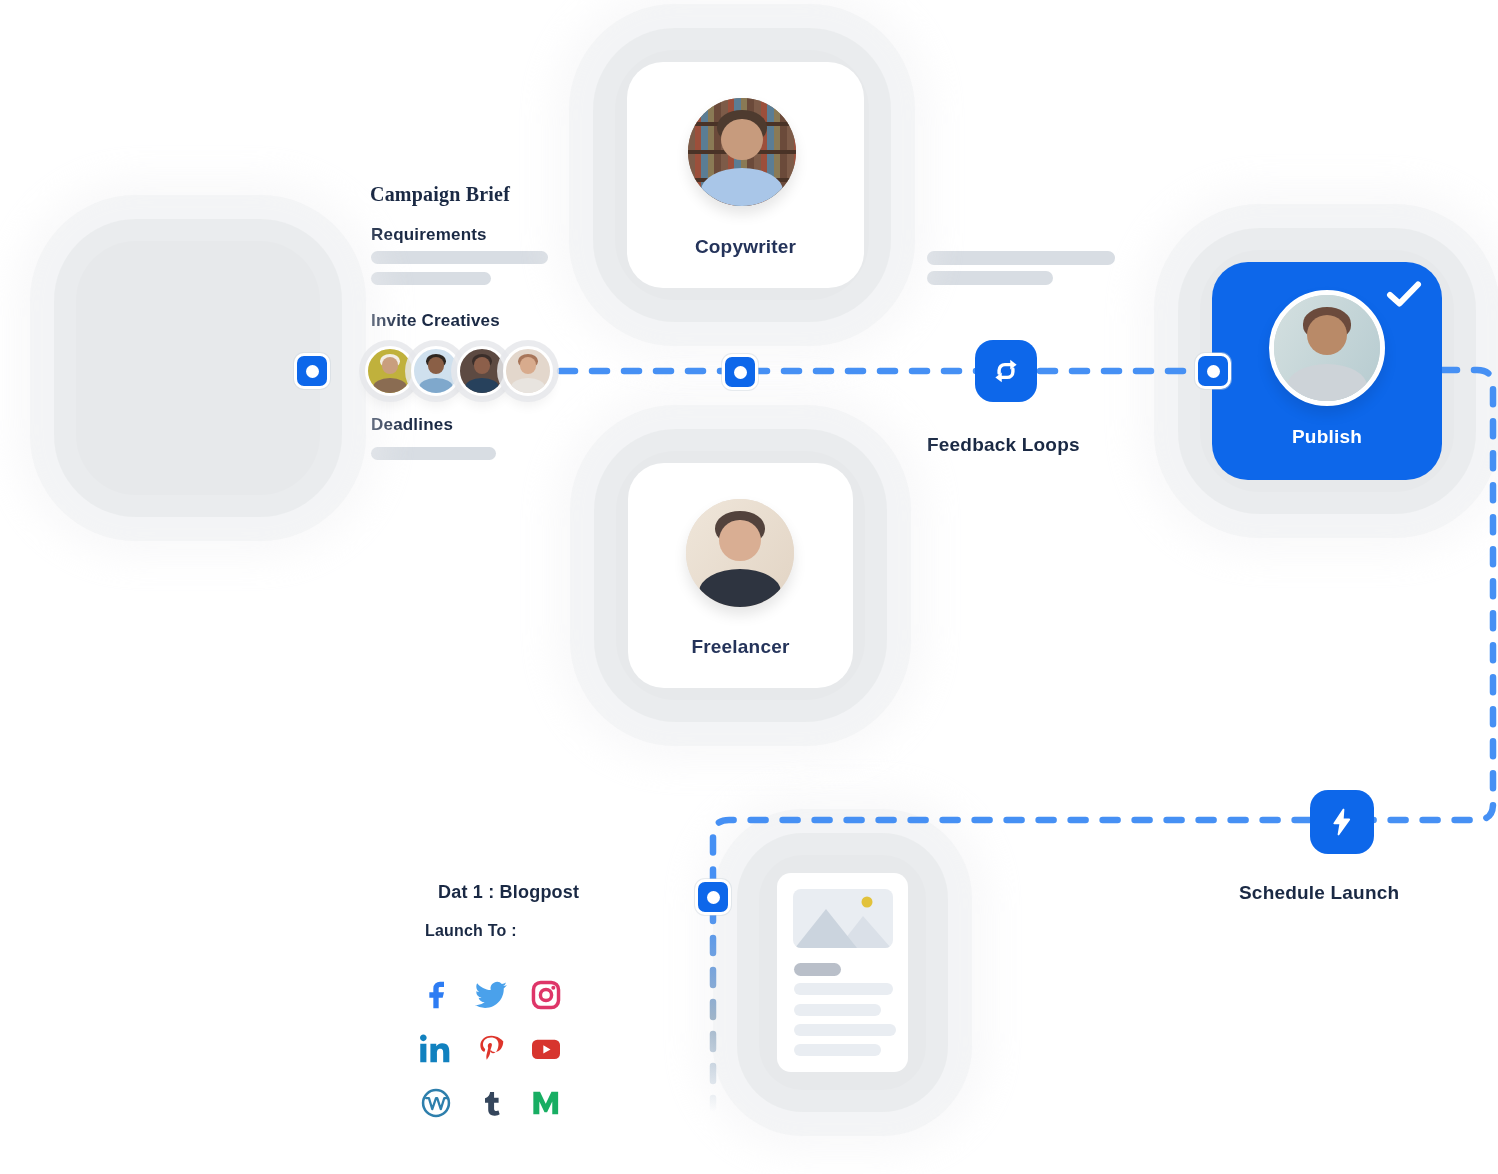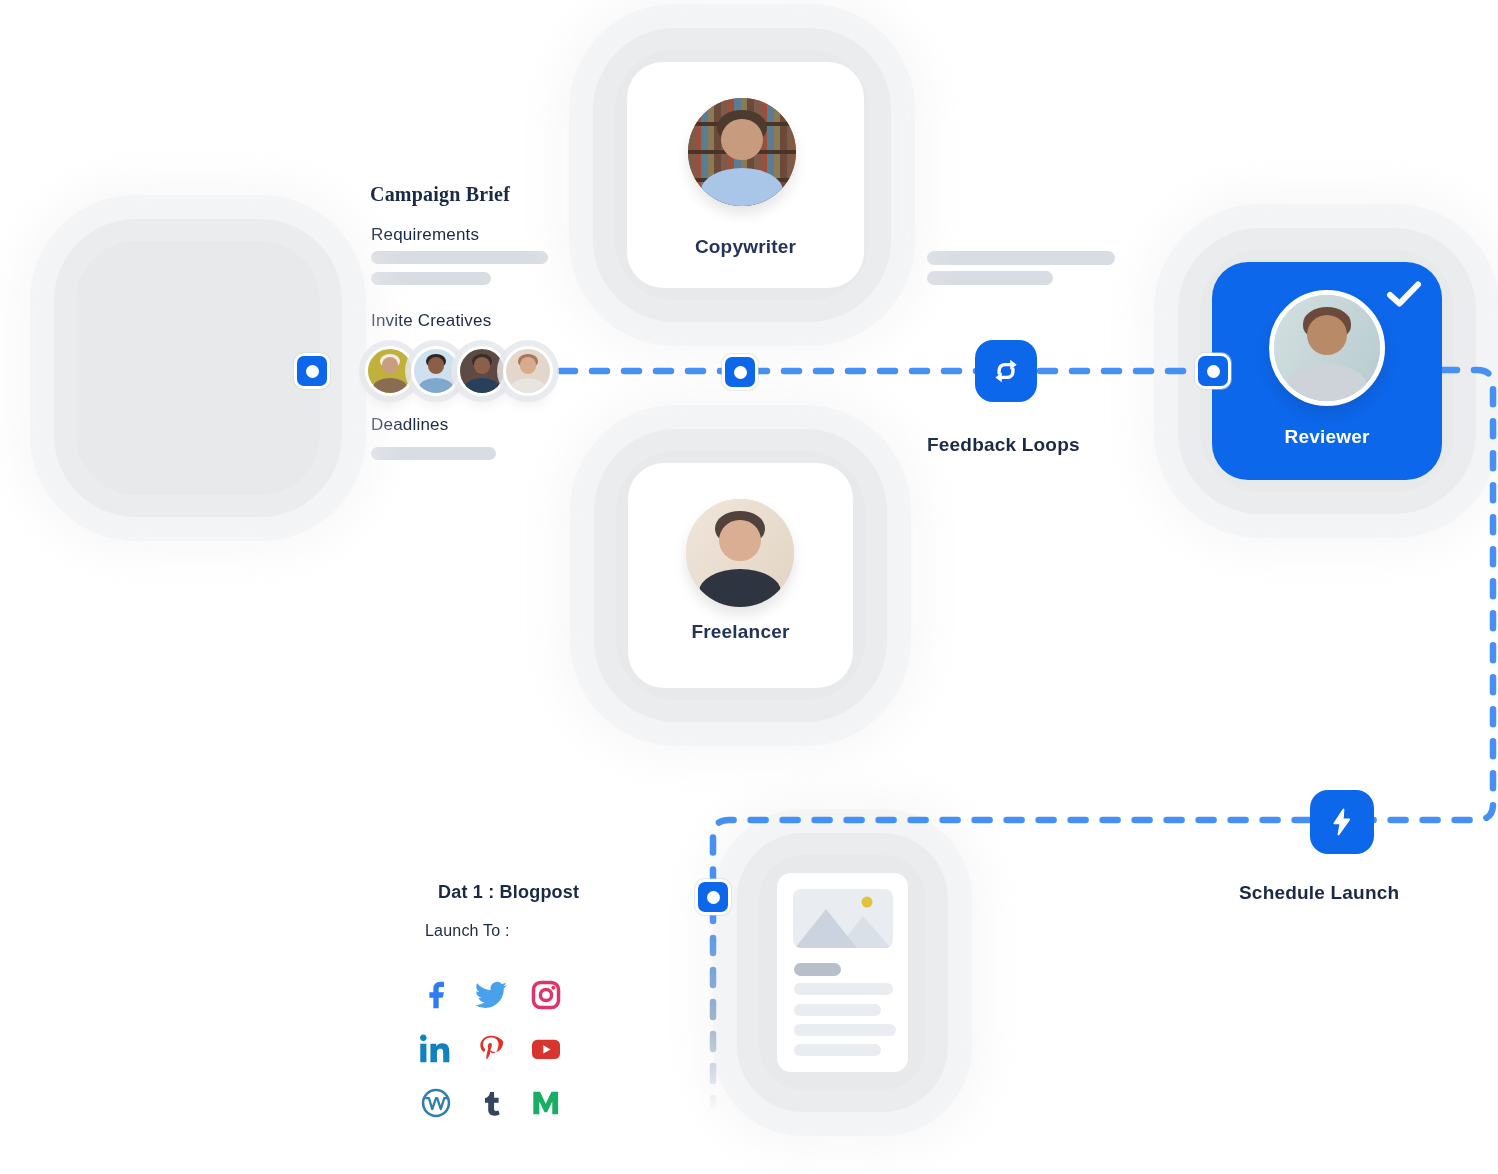--- a/index.html
+++ b/index.html
@@ -42,21 +42,21 @@
   
   .node{position:absolute;z-index:6;width:30px;height:30px;background:#0D67EA;border:3px solid #fff;
         border-radius:10px;display:flex;align-items:center;justify-content:center;
         box-shadow:0 0 0 1px rgba(205,212,220,.45);}
   .node::after{content:"";width:13px;height:13px;border-radius:50%;background:#fff;}
   .flow-icon{position:absolute;z-index:6;background:#0D67EA;border-radius:18px;
              display:flex;align-items:center;justify-content:center;}
 
   
   .h1{position:absolute;font-size:20px;font-weight:800;letter-spacing:.2px;white-space:nowrap;}
-  .h2{position:absolute;font-size:17px;font-weight:400;letter-spacing:.2px;white-space:nowrap;}
+  .h2{position:absolute;font-size:17px;font-weight:700;letter-spacing:.2px;white-space:nowrap;}
   .bar{position:absolute;background:#D8DDE3;border-radius:7px;}
 
   
   .mini{width:44px;height:44px;border:3px solid #fff;z-index:5;
         box-shadow:0 0 0 6px rgba(230,232,235,.85),0 10px 12px rgba(0,0,0,.06);}
 
   
   #doc-card{position:absolute;z-index:4;left:777px;top:873px;width:131px;height:199px;
             background:#fff;border-radius:14px;}
   #doc-card .img{position:absolute;left:16px;top:16px;width:100px;height:59px;border-radius:8px;
@@ -107,33 +107,33 @@
       </div>
     <div class="role-label" style="bottom:30px;">Copywriter</div>
   </div>
 
   <div class="role-card" style="left:628px;top:463px;width:225px;height:225px;">
     <div class="photo" style="left: 58px; top: 36px; width: 108px; height: 108px; --bg: #e8ddd2; --skin: #d9ae93; --hair: #52423c; --shirt: #2e3440;" data-avatar="freelancer">
         <i class="hair"></i>
         <i class="head"></i>
         <i class="body"></i>
       </div>
-    <div class="role-label" style="bottom:45px;">Freelancer</div>
+    <div class="role-label" style="bottom:30px;">Freelancer</div>
   </div>
 
   <div class="role-card blue" style="left:1212px;top:262px;width:230px;height:218px;">
     <svg class="check" width="36" height="28" viewBox="0 0 36 28">
       <path d="M4 15 L13.5 23.5 L32 4.5" fill="none" stroke="#fff" stroke-width="6" stroke-linecap="round" stroke-linejoin="round"></path>
     </svg>
     <div class="photo ring" style="left: 57px; top: 28px; width: 106px; height: 106px; --bg: #c5d4d6; --skin: #b98a68; --hair: #6b4a3c; --shirt: #cdd3d8;" data-avatar="reviewer">
         <i class="hair"></i>
         <i class="head"></i>
         <i class="body"></i>
       </div>
-    <div class="role-label" style="bottom:32px;">Reviewer</div>
+    <div class="role-label" style="bottom:32px;">Publish</div>
   </div>
 
   <div class="h1" style="left:370px;top:183px;font-family:Liberation Serif, serif;">Campaign Brief</div>
   <div class="h2" style="left:371px;top:225px;">Requirements</div>
   <div class="bar" style="left:371px;top:251px;width:177px;height:13px;"></div>
   <div class="bar" style="left:371px;top:272px;width:120px;height:13px;"></div>
   <div class="h2" style="left:371px;top:311px;">Invite Creatives</div>
 
   <div class="photo mini" style="left: 365px; top: 346px; z-index: 5; --bg: #c0b13c; --skin: #c99e7e; --hair: #f2ede4; --shirt: #8a6c52;" data-avatar="creative_1">
       <i class="hair"></i>

